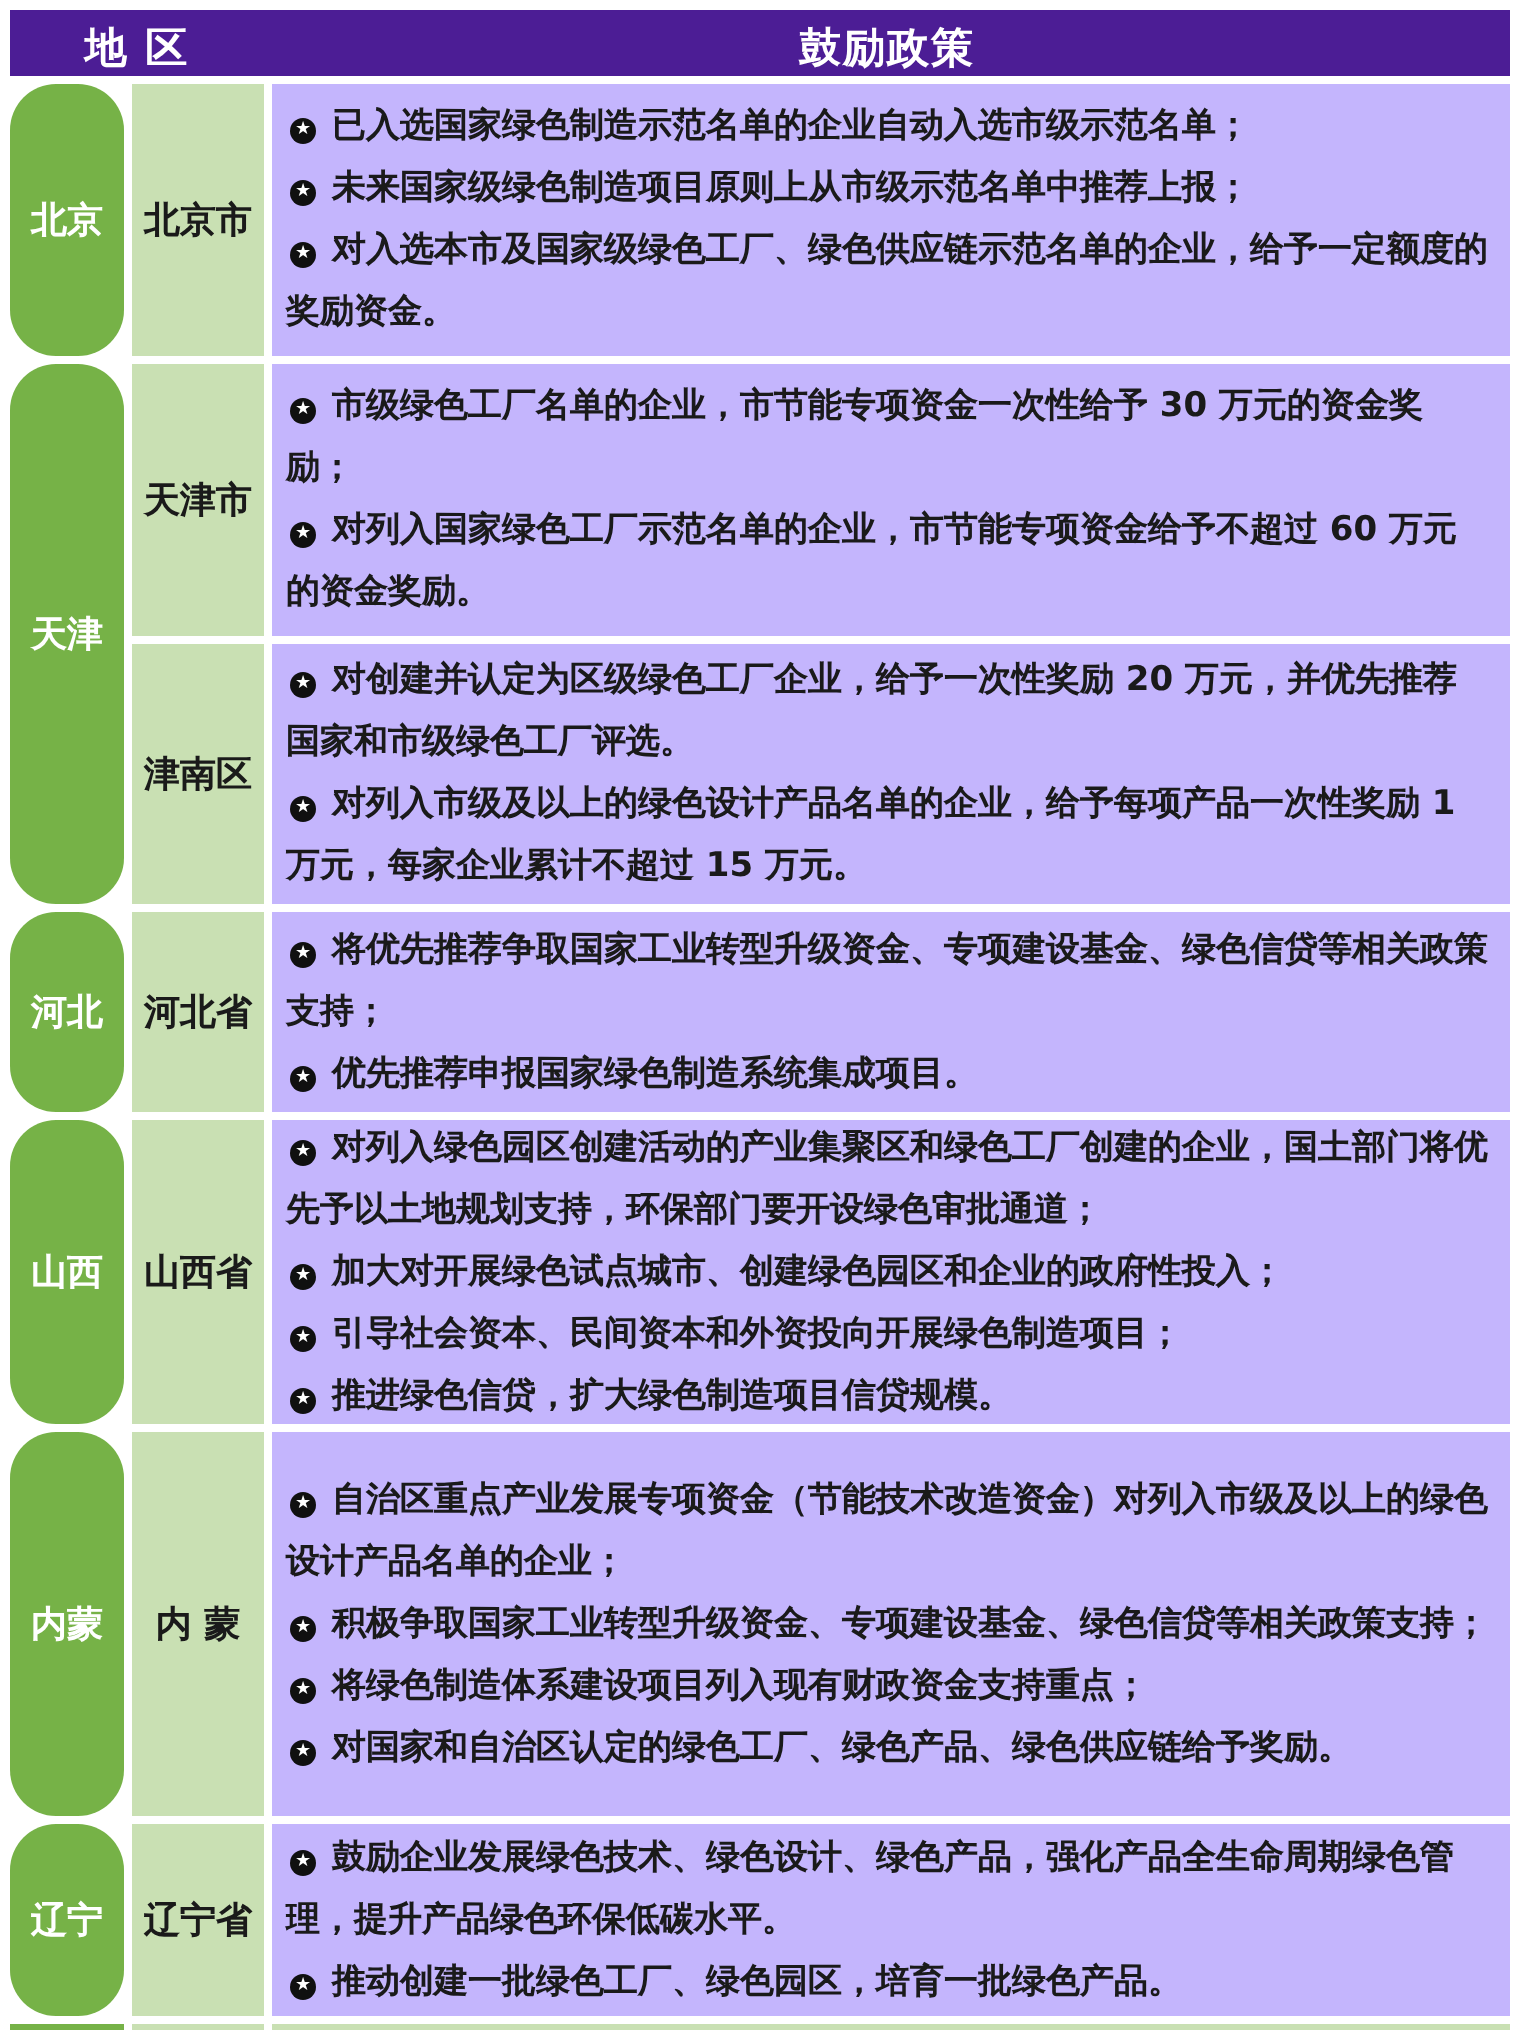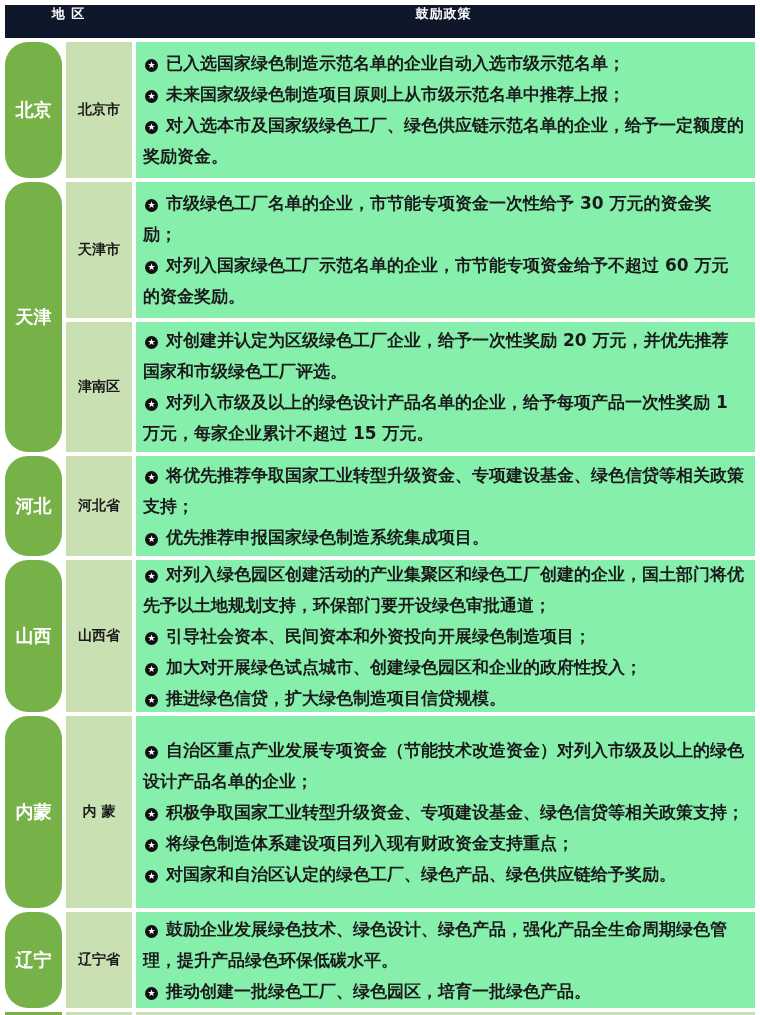--- a/index.html
+++ b/index.html
@@ -19,25 +19,25 @@
     grid-template-columns: 57px 66px 1fr;
     grid-template-rows: 33px 136px 136px 130px 100px 152px 192px 96px 60px;
     gap: 4px;
     padding: 5px;
     width: 750px;
     box-sizing: content-box;
   }
   .header-cell {
     grid-column: 1 / -1;
     grid-row: 1;
-    background: #0f172a;
+    background: #4c1d95;
     color: #ffffff;
     display: flex;
-    align-items: flex-start;
-    font-size: 13px;
+    align-items: flex-end;
+    font-size: 21px;
     letter-spacing: 1px;
   }
   .header-region-label {
     width: 127px;
     text-align: center;
   }
   .header-policy-label {
     flex: 1;
     text-align: center;
   }
@@ -51,26 +51,26 @@
     font-size: 18px;
     border-radius: 23px;
   }
   .subregion-cell {
     grid-column: 2;
     background: #c9e0b3;
     color: #1a1a1a;
     display: flex;
     align-items: center;
     justify-content: center;
-    font-size: 14px;
+    font-size: 18px;
     white-space: pre;
   }
   .policy-cell {
     grid-column: 3;
-    background: #86efac;
+    background: #c4b5fd;
     color: #1a1a1a;
     display: flex;
     flex-direction: column;
     justify-content: center;
     padding: 2px 10px 2px 7px;
     font-size: 17px;
     line-height: 31px;
     overflow: hidden;
   }
   .policy-item {
@@ -149,22 +149,22 @@
   </div>
 
   <div class="region-cell" style="grid-row:6">
     <span>山西</span>
   </div>
   <div class="subregion-cell" style="grid-row:6">
     <span>山西省</span>
   </div>
   <div class="policy-cell" style="grid-row:6">
     <p class="policy-item"><span class="bullet-icon">★</span><span>对列入绿色园区创建活动的产业集聚区和绿色工厂创建的企业，国土部门将优先予以土地规划支持，环保部门要开设绿色审批通道；</span></p>
+    <p class="policy-item"><span class="bullet-icon">★</span><span>加大对开展绿色试点城市、创建绿色园区和企业的政府性投入；</span></p>
     <p class="policy-item"><span class="bullet-icon">★</span><span>引导社会资本、民间资本和外资投向开展绿色制造项目；</span></p>
-    <p class="policy-item"><span class="bullet-icon">★</span><span>加大对开展绿色试点城市、创建绿色园区和企业的政府性投入；</span></p>
     <p class="policy-item"><span class="bullet-icon">★</span><span>推进绿色信贷，扩大绿色制造项目信贷规模。</span></p>
   </div>
 
   <div class="region-cell" style="grid-row:7">
     <span>内蒙</span>
   </div>
   <div class="subregion-cell" style="grid-row:7">
     <span>内 蒙</span>
   </div>
   <div class="policy-cell" style="grid-row:7">

